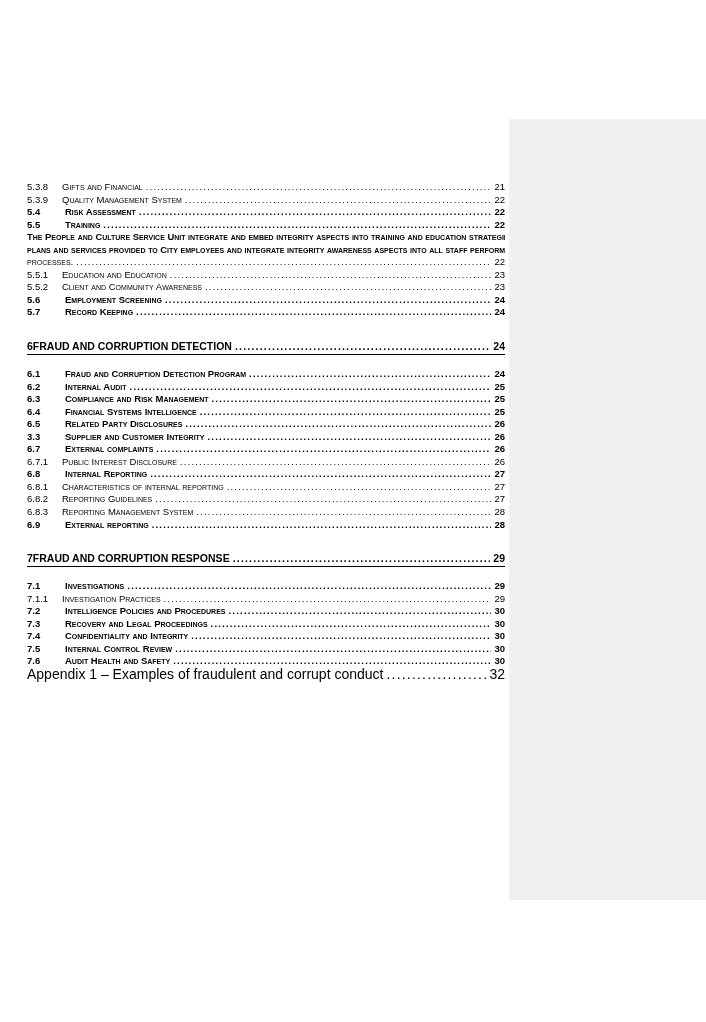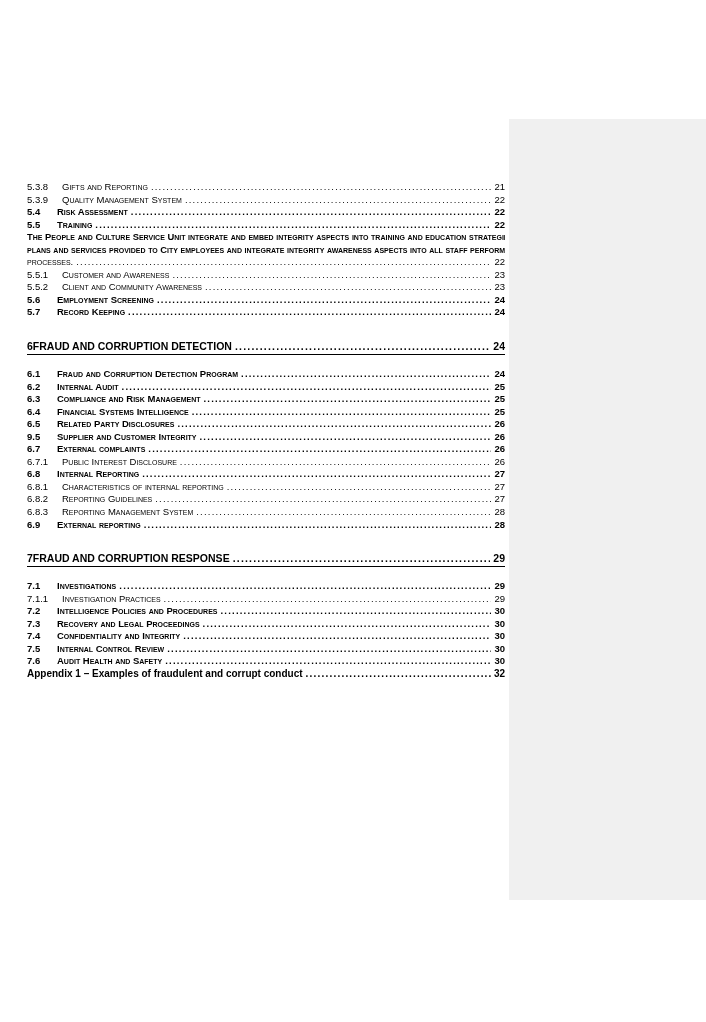--- a/index.html
+++ b/index.html
@@ -21,54 +21,54 @@
     position: absolute; left: 11px; top: 181px; width: 478px;
   }
   .row {
     display: flex; align-items: baseline;
     height: 12.55px; line-height: 12.55px;
     font-size: 9.5px;
     font-variant: small-caps;
     white-space: nowrap;
   }
   .row .num { flex: 0 0 auto; }
-  .l2 .num { width: 30px; }
+  .l2 .num { width: 38px; }
   .l3 .num { width: 35px; }
   .row .title { flex: 0 0 auto; }
   .leader { flex: 1 1 auto; overflow: hidden; margin: 0 3px 0 3px; }
   .leader::after {
     content: "............................................................................................................................................................................................................................................................";
     letter-spacing: 1.2px; font-variant: normal;
   }
   .page-num { flex: 0 0 auto; }
   .l2 { font-weight: 700; }
   .l3 { font-weight: 400; }
   .h1 {
     font-weight: 700; font-variant: normal; font-size: 10.5px;
     height: 14px; line-height: 13px;
     margin: 21px 0 13px 0;
     border-bottom: 1px solid #000;
   }
-  .appendix { font-variant: normal; font-weight: 700; font-size: 10px; }
+  .appendix { font-variant: normal; font-weight: 400; font-size: 14px; }
   .toc-para { font-weight: 700; font-variant: small-caps; font-size: 9.4px; }
   .para-line {
     height: 12.55px; line-height: 12.55px;
     text-align: justify; text-align-last: justify;
     white-space: nowrap; overflow: hidden;
   }
   .para-end { font-weight: 400; }
 </style>
 </head>
 <body>
 
 <div class="page">
   <div class="toc">
       <div class="row l3">
         <span class="num">5.3.8</span>
-        <span class="title">Gifts and Reporting</span>
+        <span class="title">Gifts and Financial</span>
         <span class="leader"></span>
         <span class="page-num">21</span>
       </div>
       <div class="row l3">
         <span class="num">5.3.9</span>
         <span class="title">Quality Management System</span>
         <span class="leader"></span>
         <span class="page-num">22</span>
       </div>
       <div class="row l2">
@@ -87,21 +87,21 @@
         <div class="para-line">The People and Culture Service Unit integrate and embed integrity aspects into training and education strategies,</div>
         <div class="para-line">plans and services provided to City employees and integrate integrity awareness aspects into all staff performance</div>
         <div class="row para-end">
           <span class="title">processes. </span>
           <span class="leader"></span>
           <span class="page-num">22</span>
         </div>
       </div>
       <div class="row l3">
         <span class="num">5.5.1</span>
-        <span class="title">Customer and Awareness</span>
+        <span class="title">Education and Education</span>
         <span class="leader"></span>
         <span class="page-num">23</span>
       </div>
       <div class="row l3">
         <span class="num">5.5.2</span>
         <span class="title">Client and Community Awareness</span>
         <span class="leader"></span>
         <span class="page-num">23</span>
       </div>
       <div class="row l2">
@@ -146,21 +146,21 @@
         <span class="leader"></span>
         <span class="page-num">25</span>
       </div>
       <div class="row l2">
         <span class="num">6.5</span>
         <span class="title">Related Party Disclosures</span>
         <span class="leader"></span>
         <span class="page-num">26</span>
       </div>
       <div class="row l2">
-        <span class="num">9.5</span>
+        <span class="num">3.3</span>
         <span class="title">Supplier and Customer Integrity</span>
         <span class="leader"></span>
         <span class="page-num">26</span>
       </div>
       <div class="row l2">
         <span class="num">6.7</span>
         <span class="title">External complaints</span>
         <span class="leader"></span>
         <span class="page-num">26</span>
       </div>

